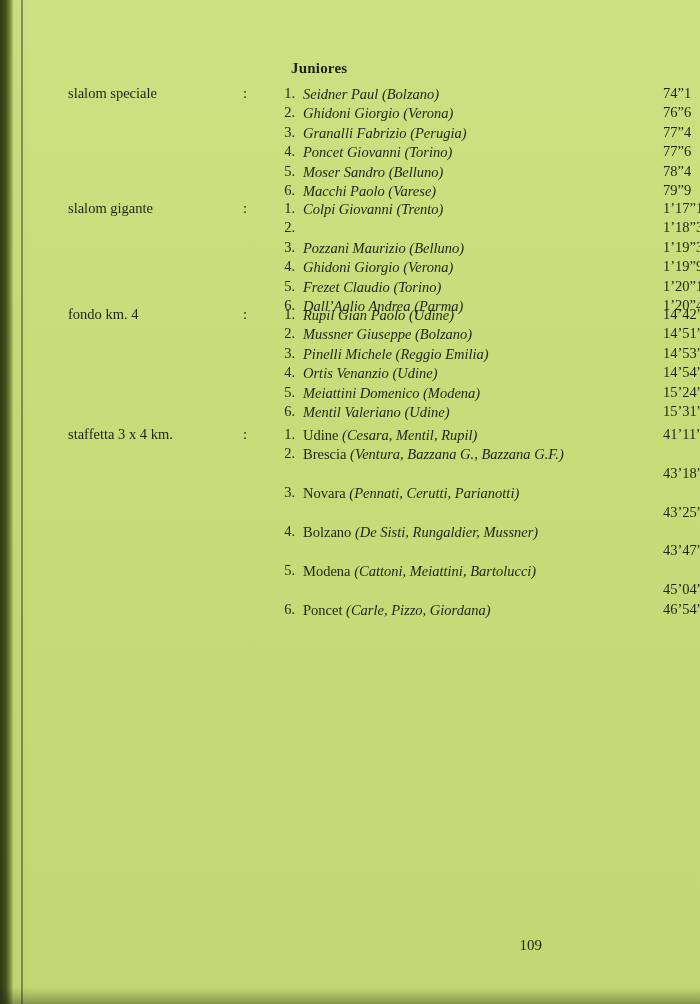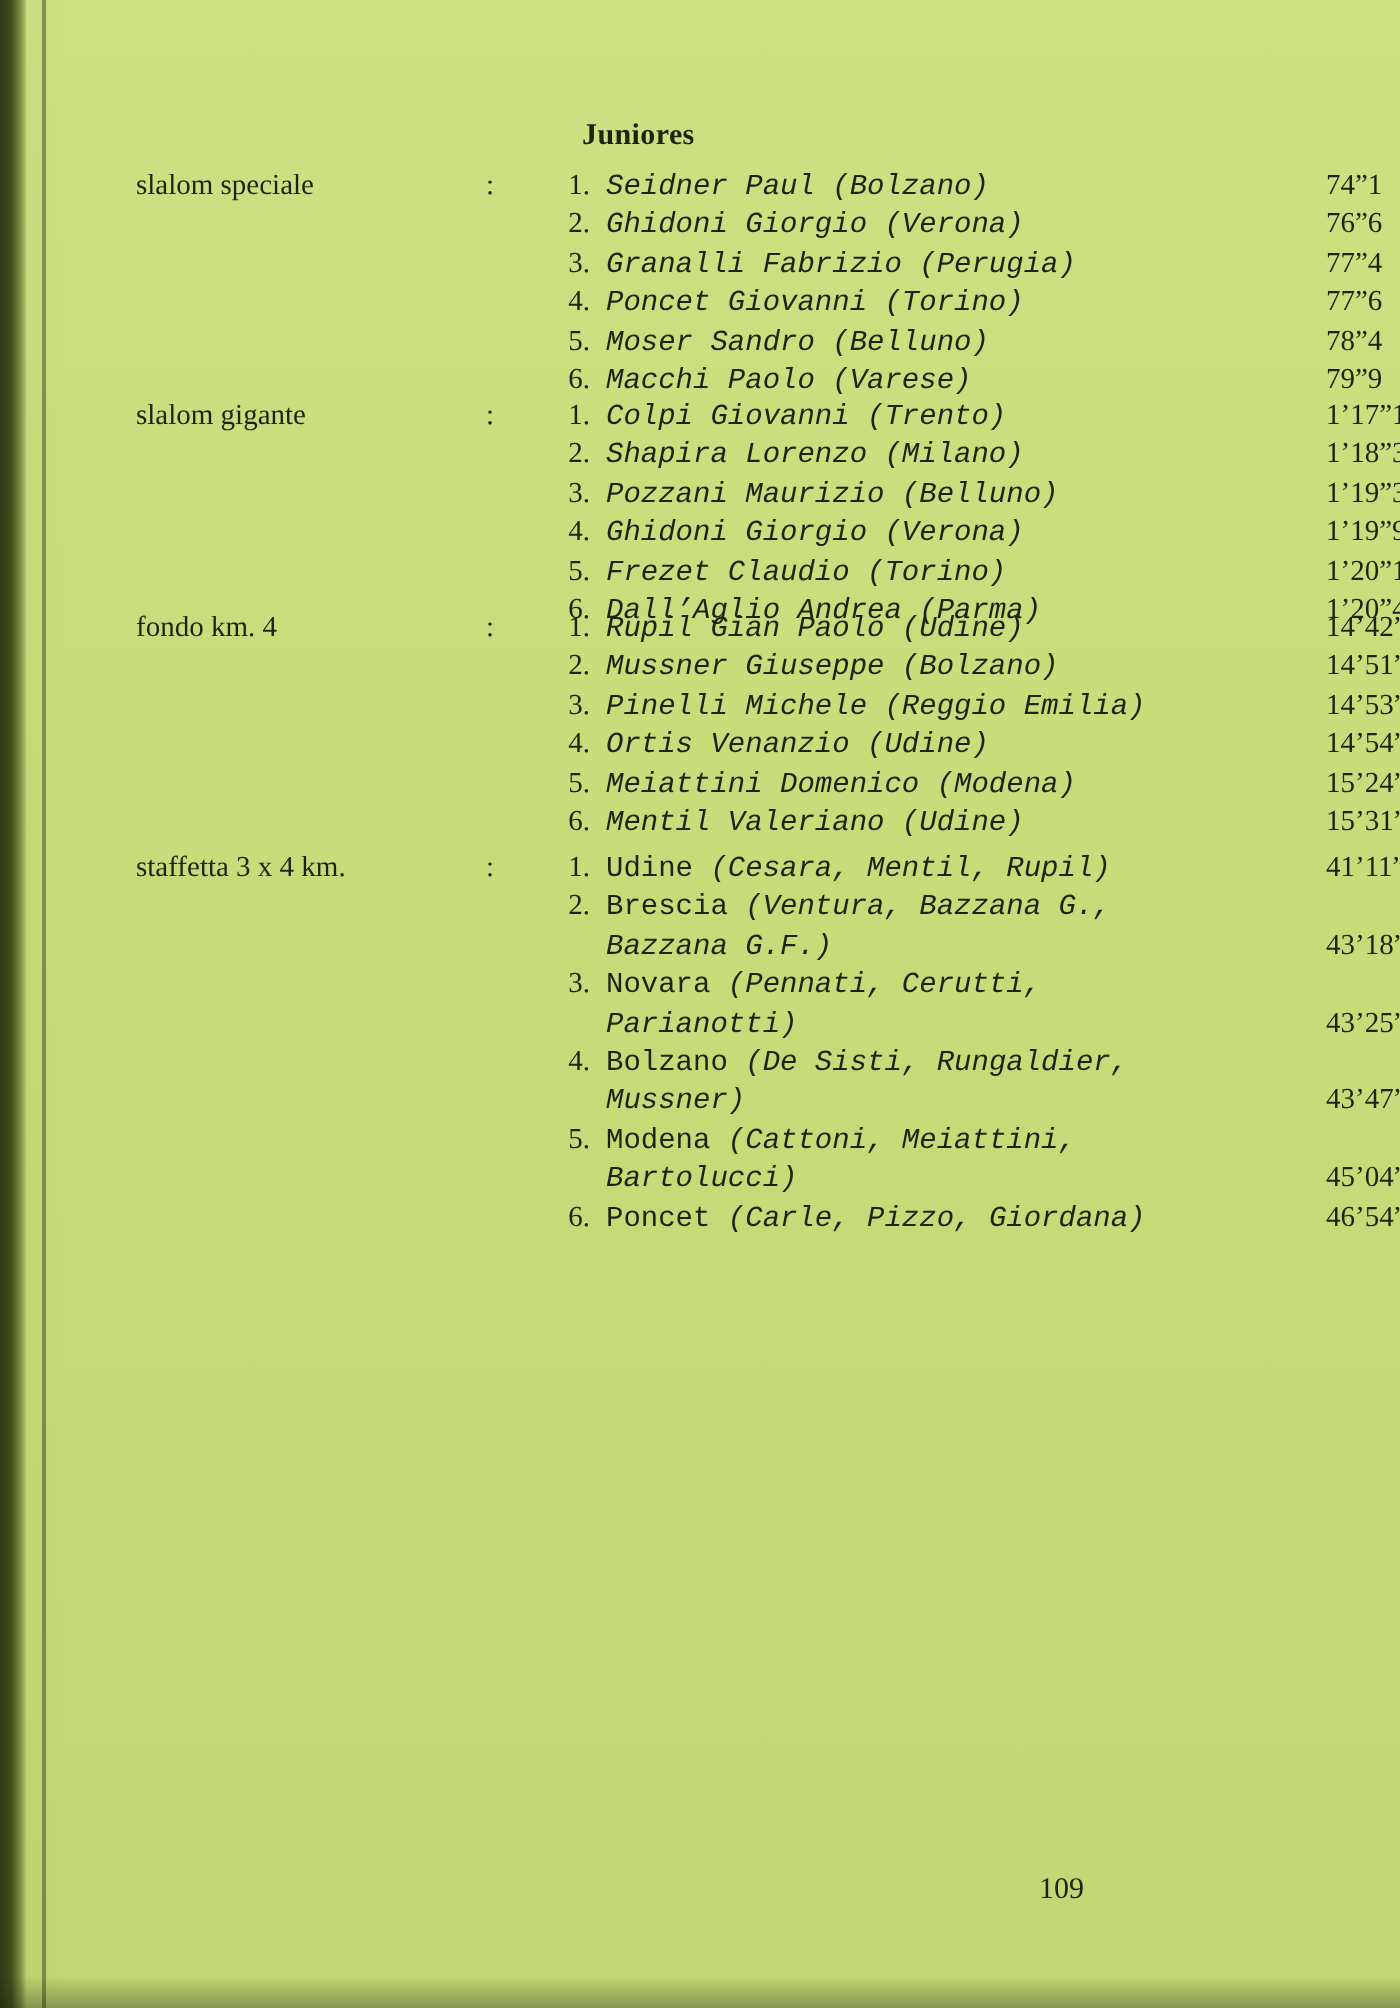--- a/index.html
+++ b/index.html
@@ -102,21 +102,20 @@
     text-align: right;
   }
   .name {
     position: absolute;
     left: 30px;
     top: 0;
     font-style: italic;
     white-space: normal;
     width: 290px;
     line-height: 19.4px;
-    font-family: Liberation Mono, monospace;
   }
   .name .plain {
     font-style: normal;
   }
   .time {
     position: absolute;
     left: 390px;
     top: 0;
     width: 95px;
     text-align: left;
@@ -185,21 +184,20 @@
     <div class="event-label">slalom gigante</div>
     <div class="event-colon">:</div>
     <div class="rows">
       <div class="row">
         <span class="rank">1.</span>
         <span class="name">Colpi Giovanni (Trento)</span>
         <span class="time">1’17”1</span>
       </div>
       <div class="row">
         <span class="rank">2.</span>
-        <span class="name">Shapira Lorenzo (Milano)</span>
         <span class="time">1’18”3</span>
       </div>
       <div class="row">
         <span class="rank">3.</span>
         <span class="name">Pozzani Maurizio (Belluno)</span>
         <span class="time">1’19”3</span>
       </div>
       <div class="row">
         <span class="rank">4.</span>
         <span class="name">Ghidoni Giorgio (Verona)</span>

